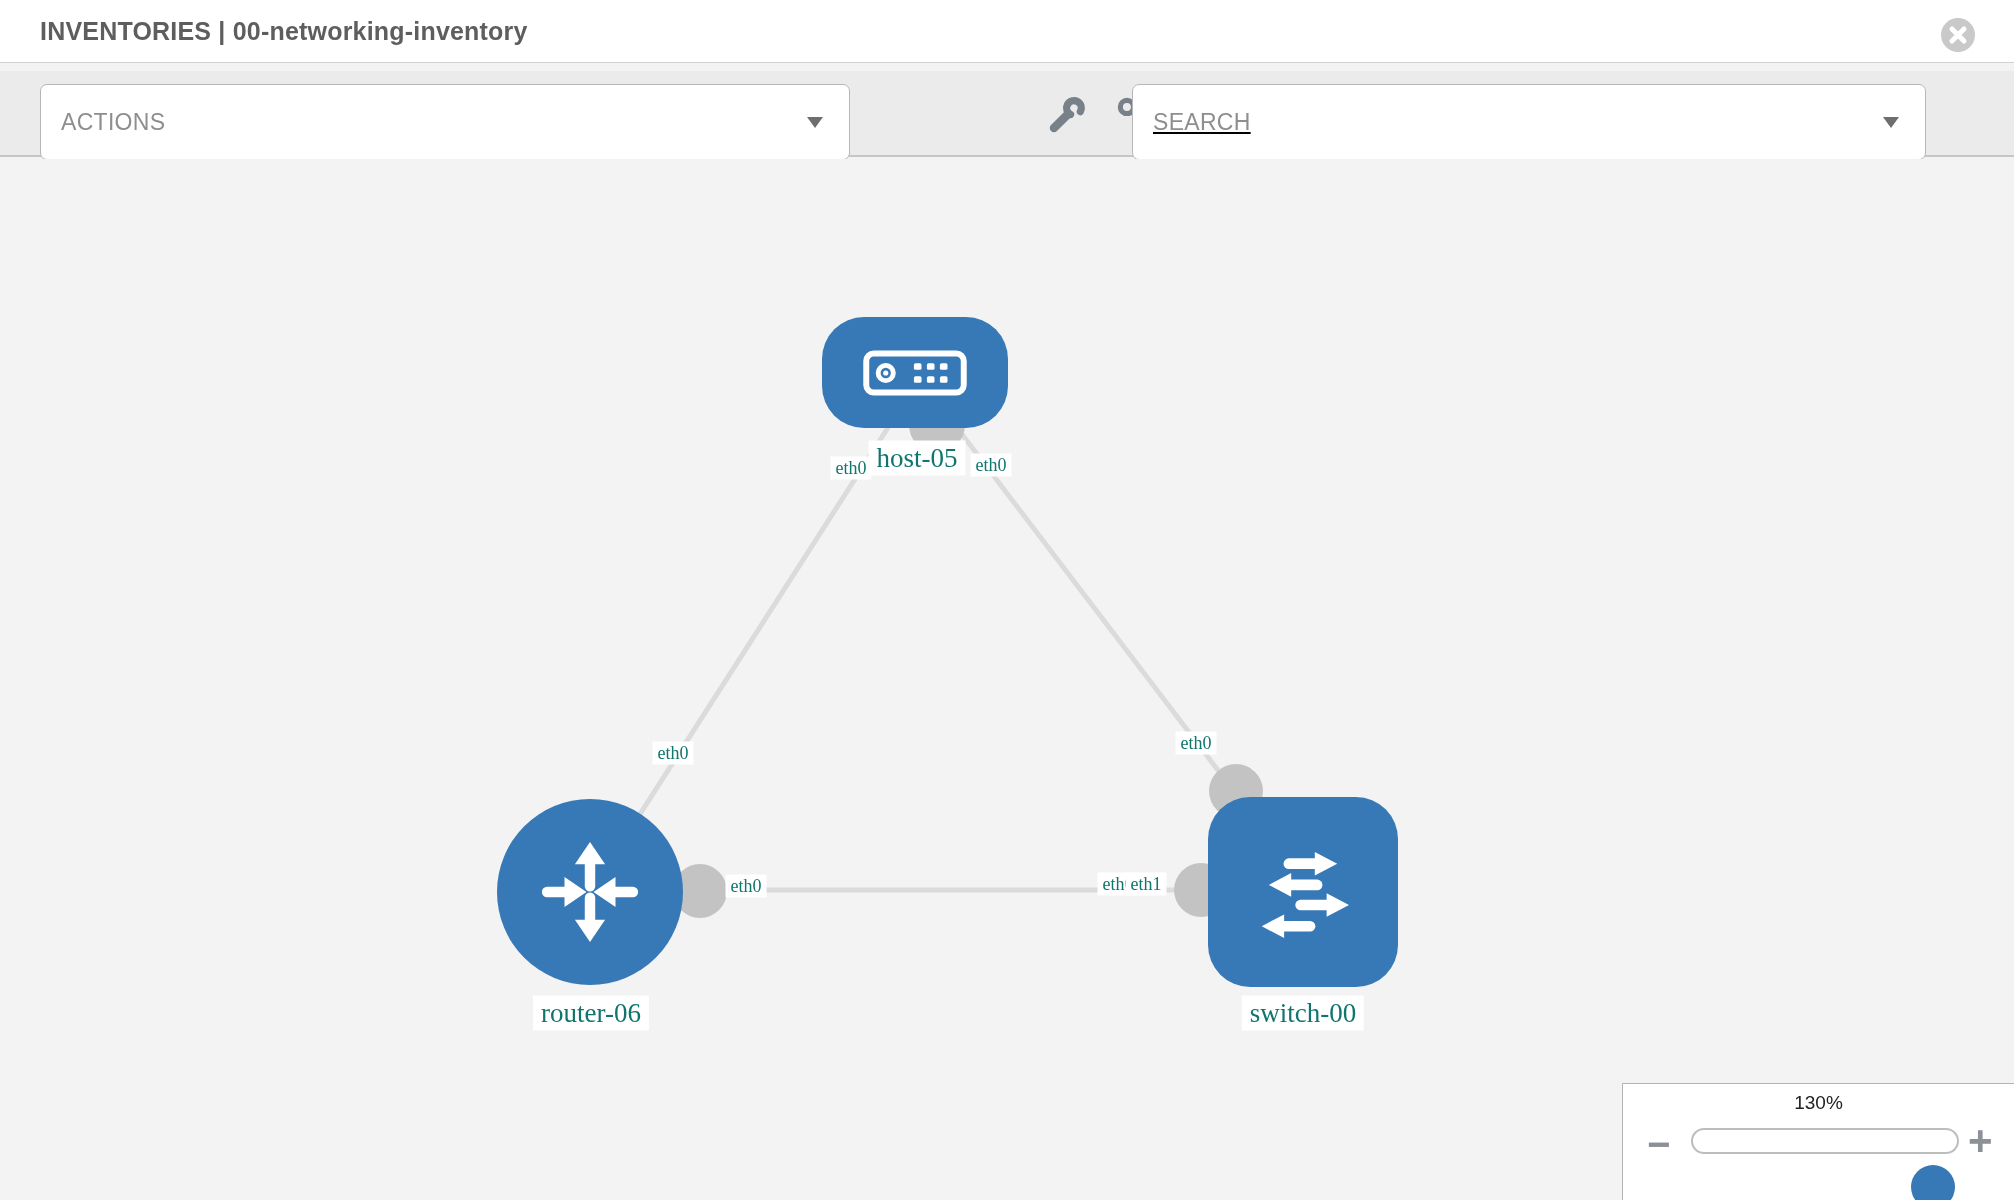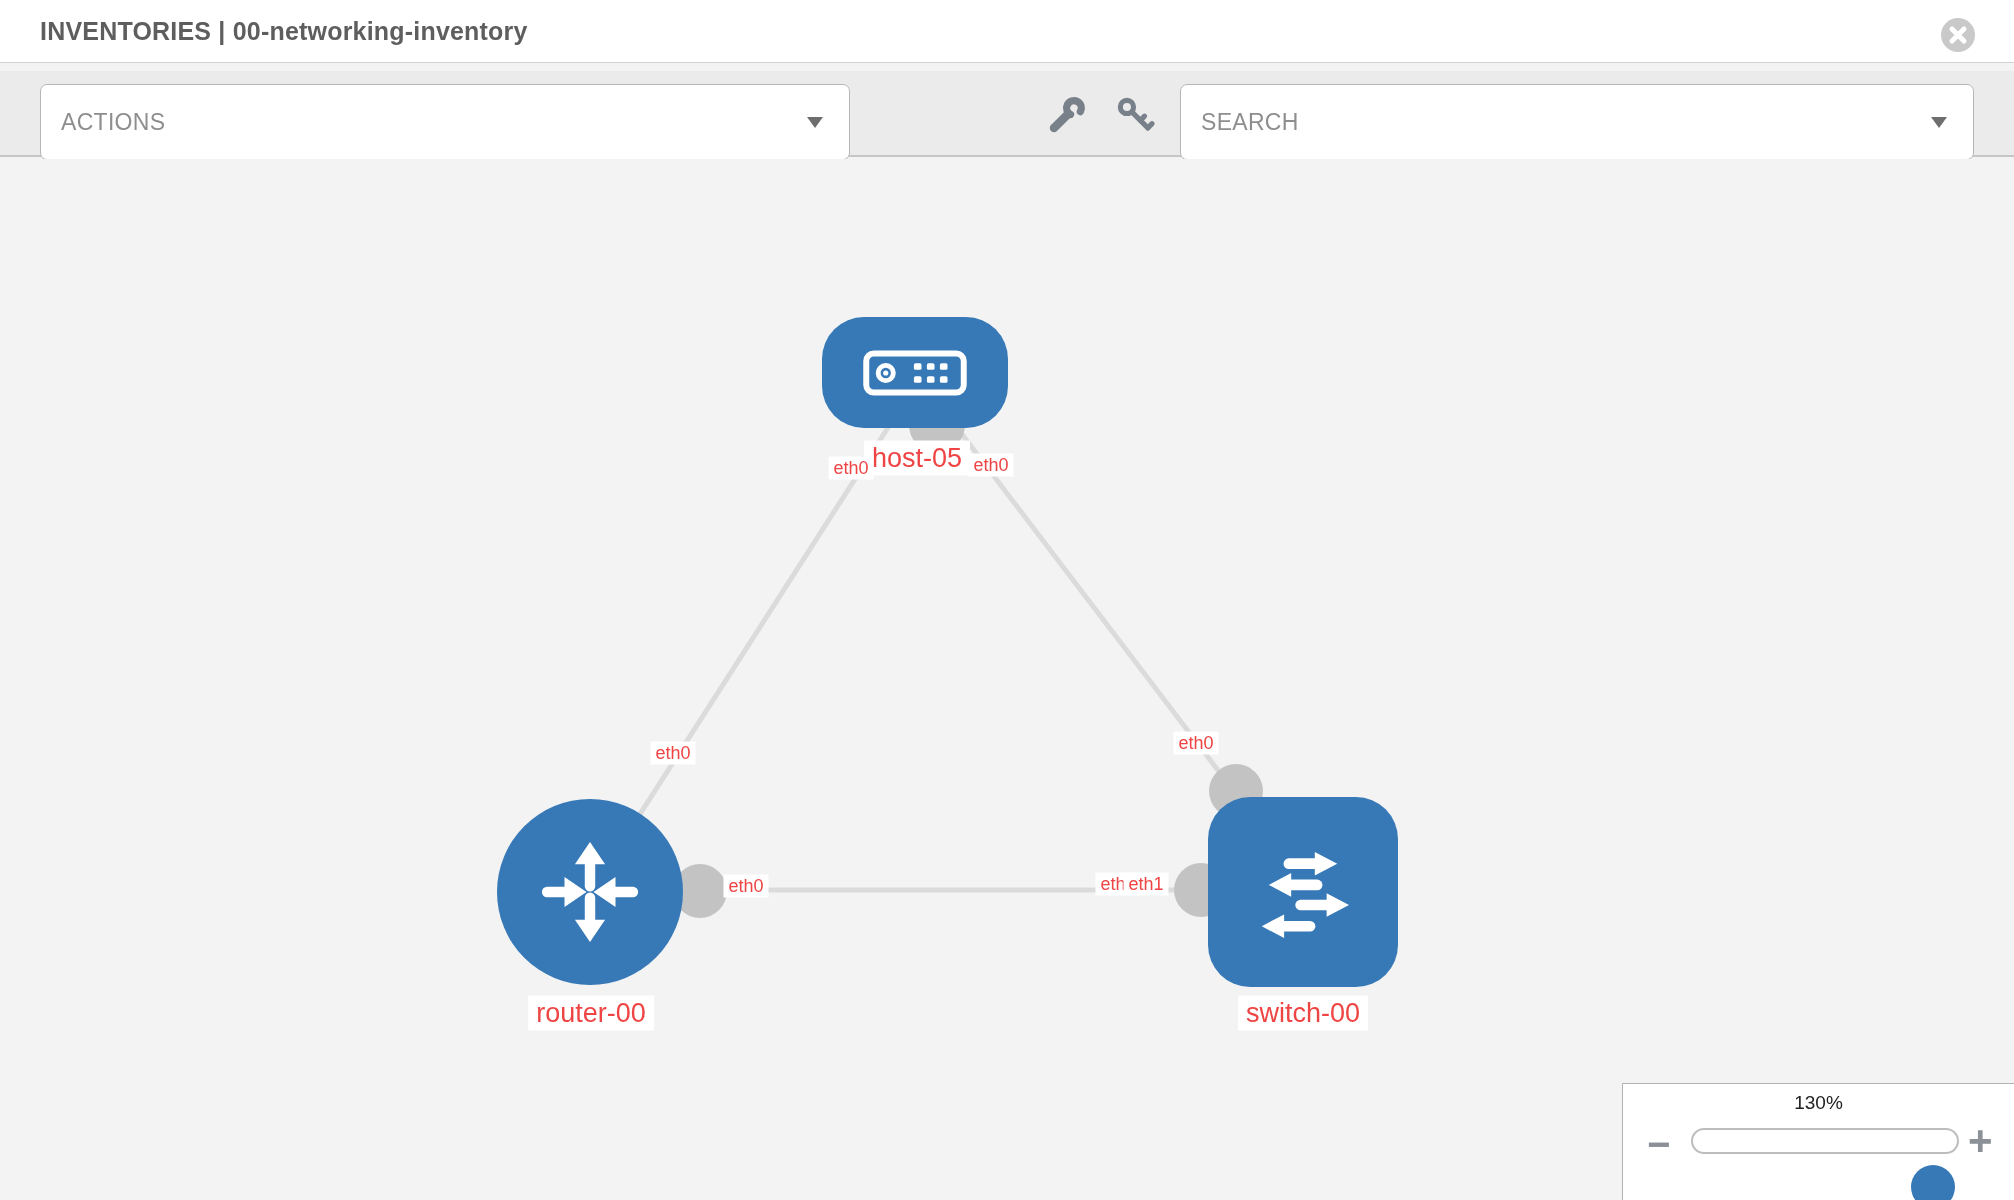--- a/index.html
+++ b/index.html
@@ -17,38 +17,38 @@
   
   .tbar { position:absolute; left:0; top:71px; width:100%; height:86px; background:#ebebeb;
           border-bottom:2px solid #c6c6c6; }
   .select { position:absolute; top:13px; height:76px; background:#ffffff; border:1px solid #b7b7b7;
             border-radius:7px; display:flex; align-items:center; cursor:pointer; }
   .select .ph { margin-left:20px; font-size:23px; color:#8e8e8e; letter-spacing:0.3px; }
   .select .caret { position:absolute; right:26px; top:50%; margin-top:-5px; width:0; height:0;
                    border-left:8px solid transparent; border-right:8px solid transparent;
                    border-top:11px solid #6e6e6e; }
   .sel-actions { left:40px; width:810px; }
-  .sel-search  { left:1180px; width:794px; }
+  .sel-search  { left:1132px; width:794px;text-decoration:underline; }
   .icon-btn { position:absolute; top:22px; width:44px; height:44px; border:none; background:transparent;
               cursor:pointer; padding:0; }
   .btn-wrench { left:1045px; }
   .btn-key    { left:1113px; }
 
   
   .canvas { position:absolute; left:0; top:159px; width:2014px; height:1041px; background:#f3f3f3; }
   .links-svg { position:absolute; left:0; top:0; z-index:1; pointer-events:none; }
 
   .node { position:absolute; z-index:2; background:#3779b7; display:flex; align-items:center;
           justify-content:center; cursor:pointer; }
   .node-host   { left:822px; top:158px; width:186px; height:111px; border-radius:42px; }
   .node-router { left:497px; top:640px; width:186px; height:186px; border-radius:50%; }
   .node-switch { left:1208px; top:638px; width:190px; height:190px; border-radius:42px; }
 
   .lbl { position:absolute; z-index:3; transform:translate(-50%,-50%); background:#ffffff;
-         color:#ef4444; white-space:nowrap; }
+         color:#0f766e; white-space:nowrap;font-family:Liberation Serif, serif; }
   .lbl-node { font-size:27px; padding:2px 8px; }
   .lbl-if   { font-size:18px; padding:1px 5px; }
 
   
   .zoom-panel { position:absolute; z-index:4; left:1622px; top:924px; width:393px; height:134px;
                 background:#ffffff; border:1px solid #b3b3b3; }
   .zoom-level { position:absolute; left:0; top:8px; width:100%; text-align:center; font-size:19px;
                 color:#222222; }
   .zoom-minus, .zoom-plus { position:absolute; border:none; background:transparent; cursor:pointer;
                 color:#8b9197; font-weight:bold; line-height:1; padding:0; }
@@ -168,21 +168,21 @@
         <g fill="#ffffff">
           <polygon points="79,26 60,16 60,36"></polygon>
           <polygon points="21,44 40,34 40,54"></polygon>
           <polygon points="89,61 70,51 70,71"></polygon>
           <polygon points="15,79 34,69 34,89"></polygon>
         </g>
       </svg>
     </div>
 
     <div class="lbl lbl-node" style="left:917px; top:299px;">host-05</div>
-    <div class="lbl lbl-node" style="left:591px; top:854px;">router-00</div>
+    <div class="lbl lbl-node" style="left:591px; top:854px;">router-06</div>
     <div class="lbl lbl-node" style="left:1303px; top:854px;">switch-00</div>
 
     <div class="lbl lbl-if" style="left:851px;  top:309px;">eth0</div>
     <div class="lbl lbl-if" style="left:991px;  top:306px;">eth0</div>
     <div class="lbl lbl-if" style="left:673px;  top:594px;">eth0</div>
     <div class="lbl lbl-if" style="left:1196px; top:584px;">eth0</div>
     <div class="lbl lbl-if" style="left:746px;  top:727px;">eth0</div>
     <div class="lbl lbl-if" style="left:1118px; top:725px;">eth0</div>
     <div class="lbl lbl-if" style="left:1146px; top:725px;">eth1</div>
 

